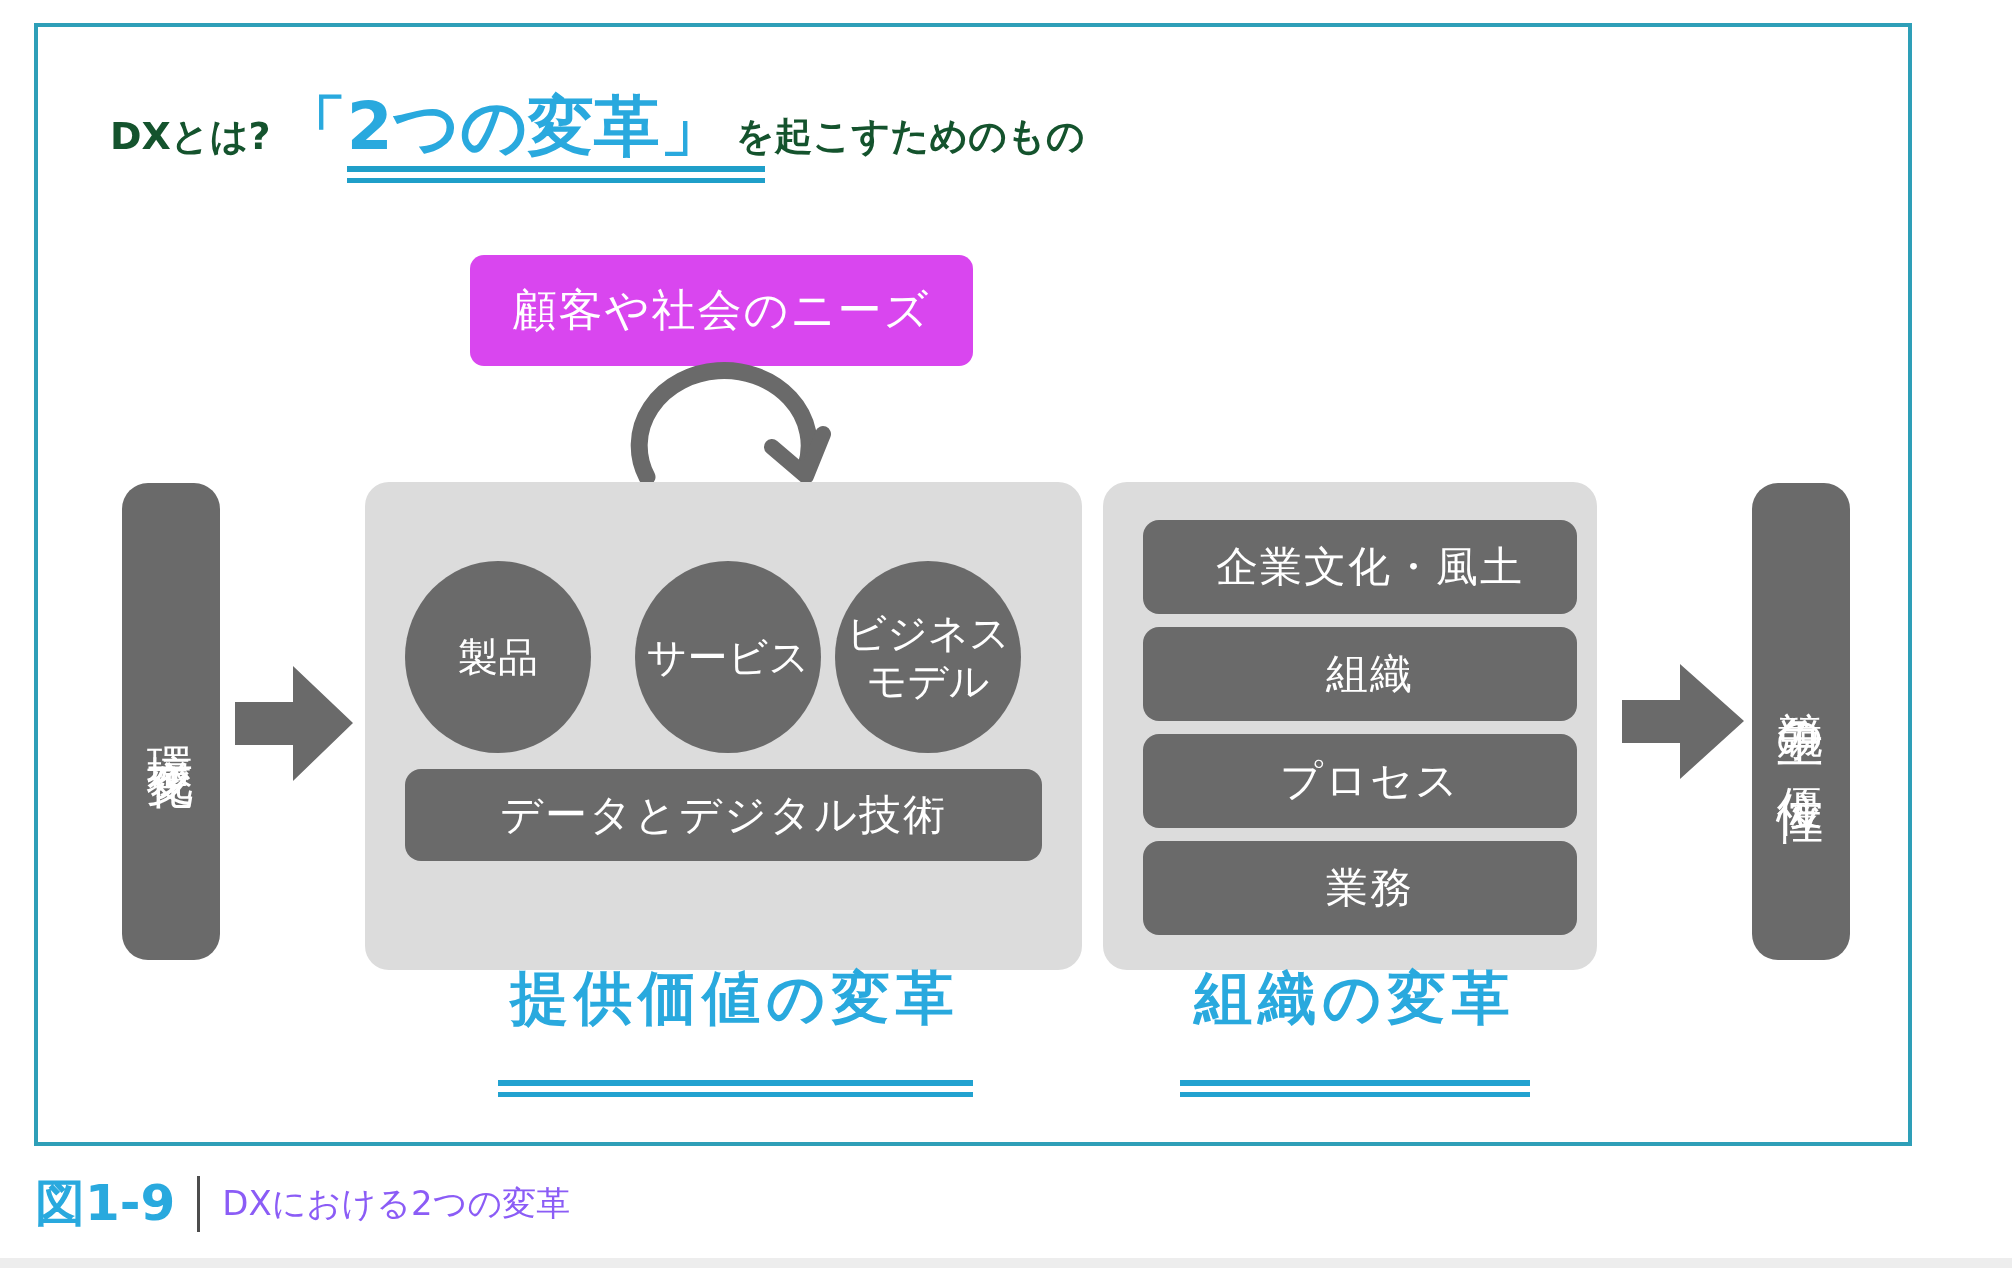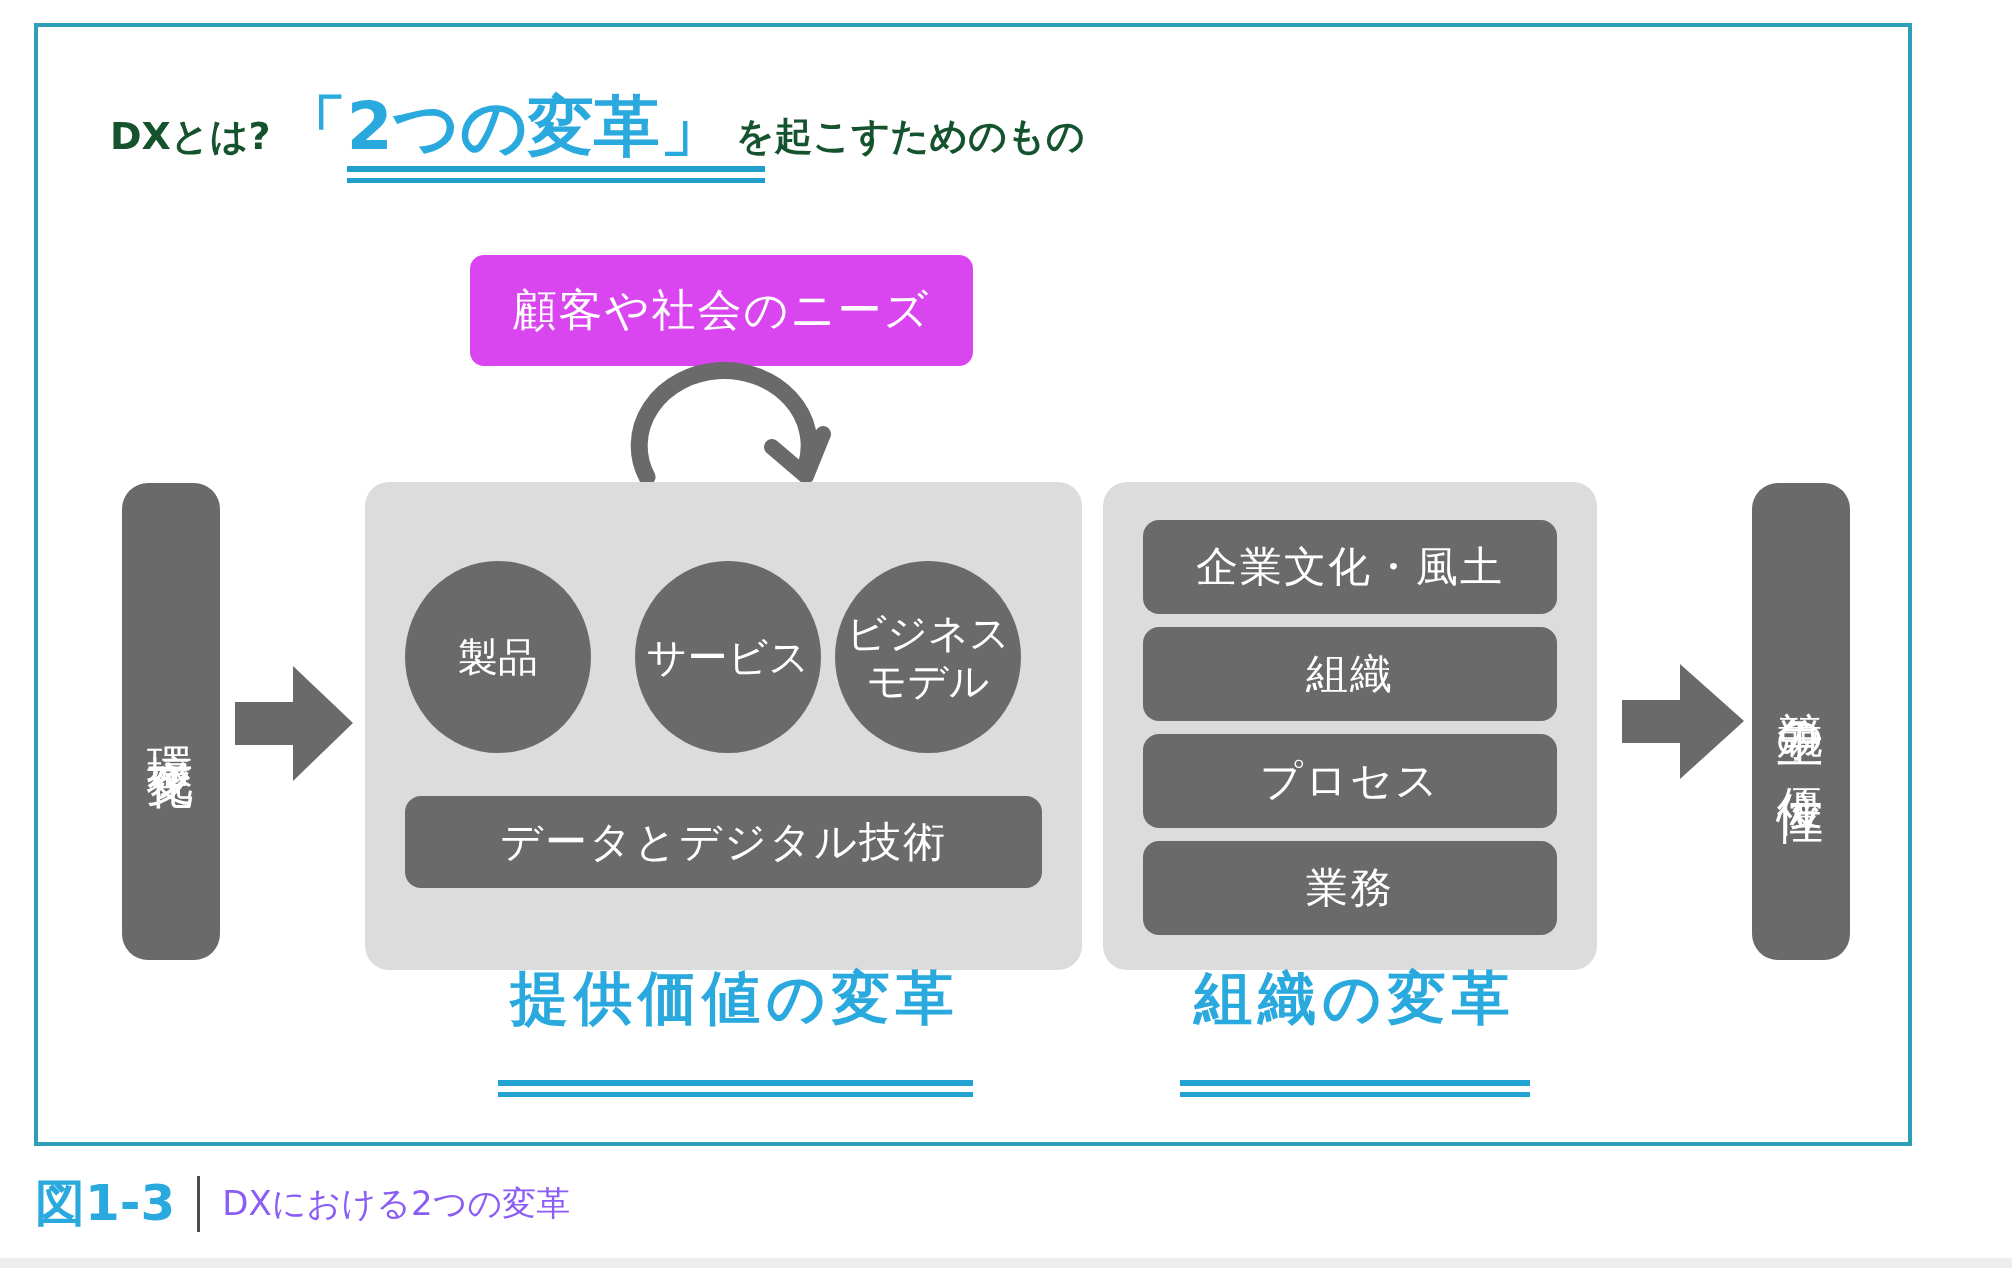--- a/index.html
+++ b/index.html
@@ -26,26 +26,26 @@
   .vbar-left{left:122px;top:483px;height:477px;}
   .vbar-right{left:1752px;top:483px;height:477px;}
   
   .panel{position:absolute;top:482px;height:488px;background:#dcdcdc;border-radius:24px;}
   .panel1{left:365px;width:717px;}
   .panel2{left:1103px;width:494px;}
   .circle{position:absolute;top:79px;width:186px;height:192px;border-radius:50%;background:#6a6a6a;
           color:#fff;font-size:40px;display:flex;flex-direction:column;align-items:center;
           justify-content:center;line-height:1.2;text-align:center;}
   .c1{left:40px;}.c2{left:270px;}.c3{left:470px;align-items:center;}
-  .base-box{position:absolute;left:40px;top:314px;width:637px;height:92px;background:#6a6a6a;
+  .base-box{position:absolute;left:40px;top:287px;width:637px;height:92px;background:#6a6a6a;
             border-radius:16px;color:#fff;font-size:42px;display:flex;align-items:center;
             justify-content:center;letter-spacing:2px;}
   .org-box{position:absolute;left:40px;width:414px;height:94px;background:#6a6a6a;border-radius:16px;
            color:#fff;font-size:42px;display:flex;align-items:center;justify-content:center;
-           letter-spacing:2px;}
+           letter-spacing:2px;padding-left:20px;}
   .ob1{top:38px;}.ob2{top:145px;}.ob3{top:252px;}.ob4{top:359px;}
   
   .panel-label{position:absolute;top:960px;font-size:58px;font-weight:800;color:#29a9de;
                text-align:center;letter-spacing:6px;white-space:nowrap;}
   .label1{left:500px;width:470px;}
   .label2{left:1175px;width:360px;}
   .u-l1a{left:498px;top:1080px;width:475px;height:6px;background:#22a2d0;}
   .u-l1b{left:498px;top:1092px;width:475px;height:5px;background:#22a2d0;}
   .u-l2a{left:1180px;top:1080px;width:350px;height:6px;background:#22a2d0;}
   .u-l2b{left:1180px;top:1092px;width:350px;height:5px;background:#22a2d0;}
@@ -108,19 +108,19 @@
 
   <div class="panel-label label1">提供価値の変革</div>
   <div class="uline u-l1a"></div>
   <div class="uline u-l1b"></div>
 
   <div class="panel-label label2">組織の変革</div>
   <div class="uline u-l2a"></div>
   <div class="uline u-l2b"></div>
 
   <div class="caption">
-    <span class="cap-num">図1-3</span>
+    <span class="cap-num">図1-9</span>
     <span class="cap-div"></span>
     <span class="cap-text">DXにおける2つの変革</span>
   </div>
 
   <div class="bottom-strip"></div>
 </div>
 
 </body></html>

